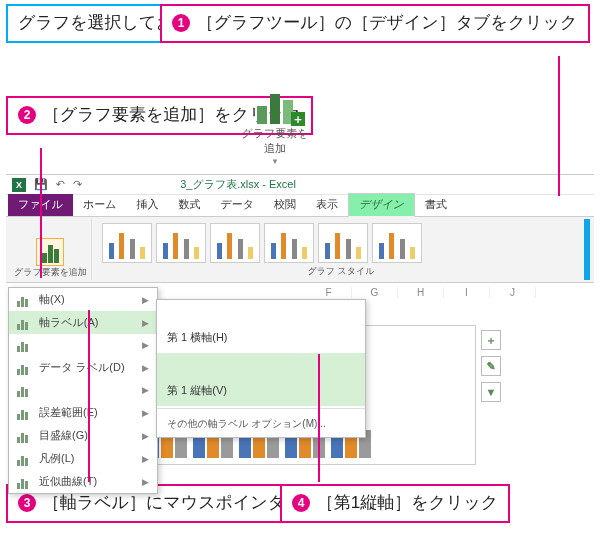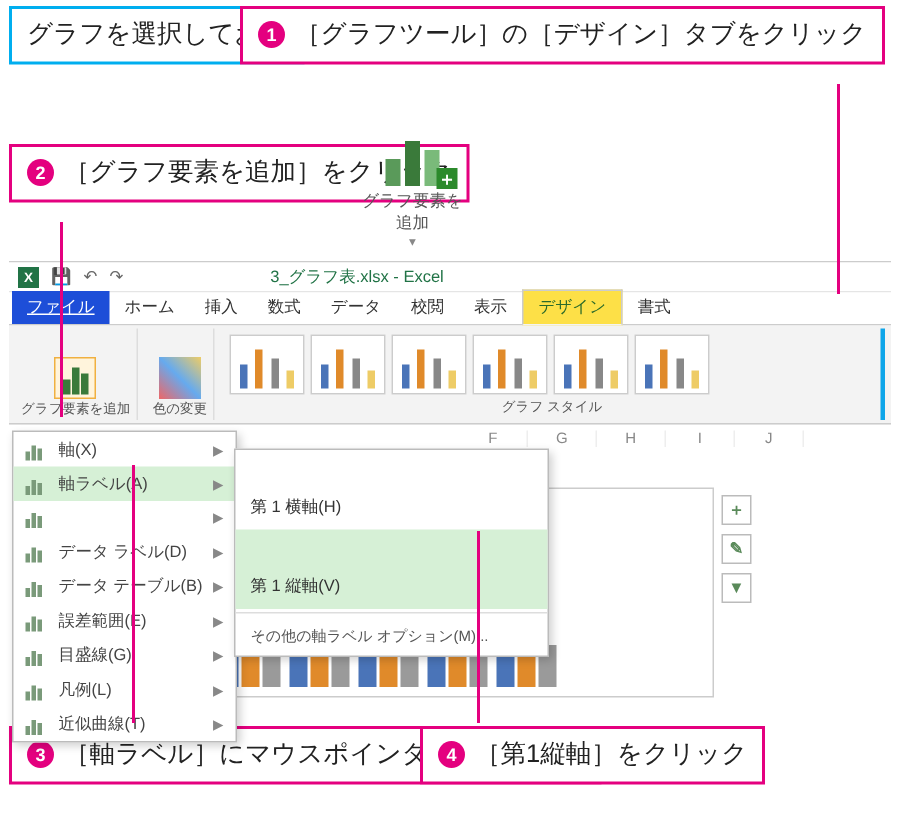--- a/index.html
+++ b/index.html
@@ -103,26 +103,27 @@
     padding-left: 2px;
     border-bottom: 1px solid #ccc;
     background:#fff;
   }
   .tab {
     padding: 3px 10px 4px;
     font-size: 11px;
     color: #333;
     cursor: pointer;
   }
-  .tab.file { background:#1d4ed8; color:#fff;text-decoration:underline; }
+  .tab.file { background:#701a75; color:#fff; }
   .tab.active {
-    background:#fde047;
+    background:#86efac;
     border:1px solid #ccc; border-bottom:1px solid #f3f3f3;
     margin-bottom:-1px;
     color:#2a6a2a;
+    font-style:italic;
   }
   .ribbon {
     height: 66px;
     background: #f3f3f3;
     border-bottom: 1px solid #ccc;
     display: flex;
     align-items: stretch;
     padding: 2px 4px;
     gap: 6px;
   }
@@ -138,21 +139,21 @@
   .rgrp .ric { width:28px;height:28px;background:#eee;border:1px solid #ccc;display:flex;align-items:flex-end;justify-content:center;gap:1px;padding:2px;}
   .rgrp .ric span{width:5px;background:#3a7a3a;}
   .rgrp .ric span:nth-child(1){height:10px;}
   .rgrp .ric span:nth-child(2){height:18px;}
   .rgrp .ric span:nth-child(3){height:14px;}
   .rgrp .lbl { margin-top:2px; line-height:1.1; text-align:center; }
   .rgrp.active .ric { border-color:#f0b040; background:#fff4dc; }
   .style-gallery {
     flex: 1;
     display:flex; flex-direction:column; justify-content:flex-end;
-    border-right:3px solid #0ea5e9;
+    border-right:6px solid #0ea5e9;
     padding:2px 4px;
   }
   .style-gallery .thumbs { display:flex; gap:4px; }
   .style-gallery .thumb {
     width:50px;height:40px;border:1px solid #ccc;background:#fff;
     display:flex;align-items:flex-end;justify-content:space-around;padding:3px;
   }
   .style-gallery .thumb span{width:5px;}
   .style-gallery .lbl{font-size:9px;color:#555;text-align:center;margin-top:2px;}
 
@@ -305,24 +306,20 @@
 
   <div class="ribbon">
     <div class="rgrp active">
       <div class="ric">
           <span></span>
           <span></span>
           <span></span>
         </div>
       <div class="lbl">グラフ要素を追加</div>
     </div>
-    <div class="rgrp">
-      <div class="ric" style="background:linear-gradient(45deg,#e66,#6ae,#ec6);border:none;"></div>
-      <div class="lbl">色の変更</div>
-    </div>
     <div class="style-gallery">
       <div class="thumbs">
         <div class="thumb">
             <span style="height:16px;background:#4a74b8"></span>
             <span style="height:26px;background:#e08a2a"></span>
             <span style="height:20px;background:#888"></span>
             <span style="height:12px;background:#ec6"></span>
           </div>
         <div class="thumb">
             <span style="height:16px;background:#4a74b8"></span>
@@ -440,21 +437,20 @@
         </div>
       <span>データ ラベル(D)</span>
       <span class="arr">▶</span>
     </div>
     <div class="mi">
       <div class="ico">
           <span></span>
           <span></span>
           <span></span>
         </div>
-      <span>データ テーブル(B)</span>
       <span class="arr">▶</span>
     </div>
     <div class="mi">
       <div class="ico">
           <span></span>
           <span></span>
           <span></span>
         </div>
       <span>誤差範囲(E)</span>
       <span class="arr">▶</span>

